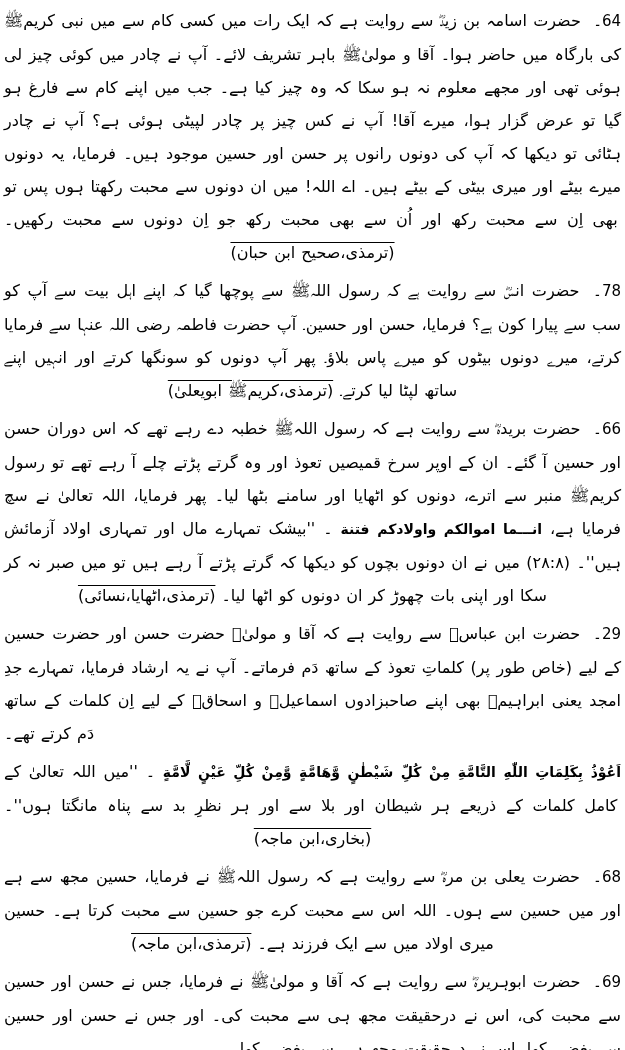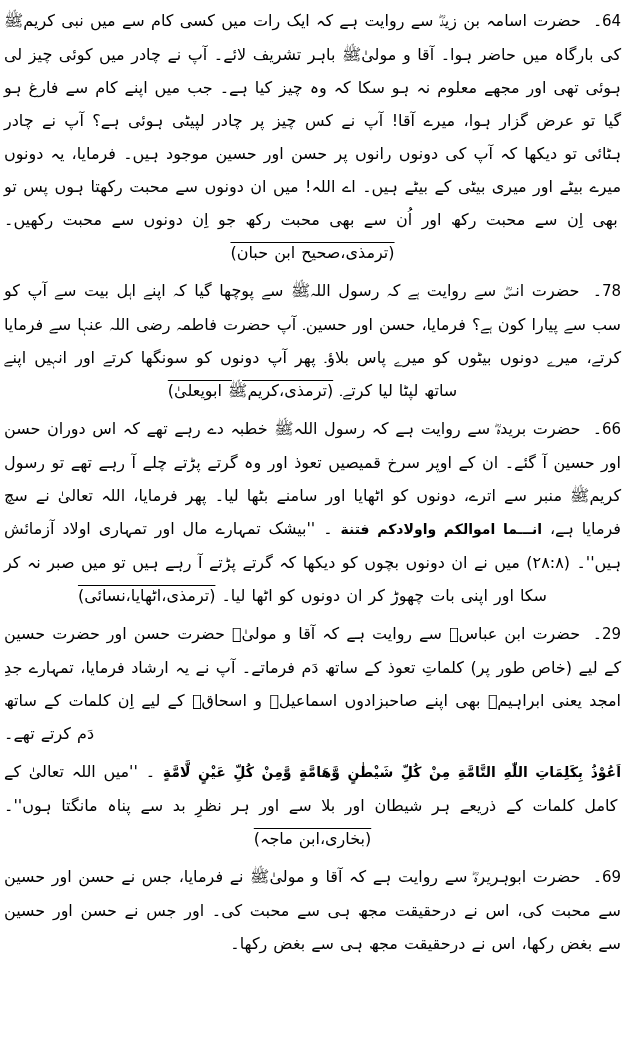--- a/index.html
+++ b/index.html
@@ -70,19 +70,24 @@
     <span class="num">29۔</span>
     <span>حضرت ابن عباسؓ سے روایت ہے کہ آقا و مولیٰﷺ حضرت حسن اور حضرت حسین کے لیے (خاص طور پر) کلماتِ تعوذ کے ساتھ دَم فرماتے۔ آپ نے یہ ارشاد فرمایا، تمہارے جدِ امجد یعنی ابراہیمؑ بھی اپنے صاحبزادوں اسماعیلؑ و اسحاقؑ کے لیے اِن کلمات کے ساتھ دَم کرتے تھے۔</span>
   </p>
 
   <p class="para">
     <span class="arabic">اَعُوْذُ بِکَلِمَاتِ اللّٰهِ التَّامَّةِ مِنْ کُلِّ شَیْطٰنٍ وَّهَامَّةٍ وَّمِنْ کُلِّ عَیْنٍ لَّامَّةٍ</span>
     <span> ۔ ''میں اللہ تعالیٰ کے کامل کلمات کے ذریعے ہر شیطان اور بلا سے اور ہر نظرِ بد سے پناہ مانگتا ہوں''۔ </span>
     <span class="cite">(بخاری،ابن ماجہ)</span>
   </p>
 
+  <p class="para">
+    <span class="num">68۔</span>
+    <span>حضرت یعلی بن مرہؓ سے روایت ہے کہ رسول اللہﷺ نے فرمایا، حسین مجھ سے ہے اور میں حسین سے ہوں۔ اللہ اس سے محبت کرے جو حسین سے محبت کرتا ہے۔ حسین میری اولاد میں سے ایک فرزند ہے۔ </span>
+    <span class="cite">(ترمذی،ابن ماجہ)</span>
+  </p>
 
   <p class="para last-right">
     <span class="num">69۔</span>
     <span>حضرت ابوہریرہؓ سے روایت ہے کہ آقا و مولیٰﷺ نے فرمایا، جس نے حسن اور حسین سے محبت کی، اس نے درحقیقت مجھ ہی سے محبت کی۔ اور جس نے حسن اور حسین سے بغض رکھا، اس نے درحقیقت مجھ ہی سے بغض رکھا۔</span>
   </p>
 
 </div>
 
 </body></html>

